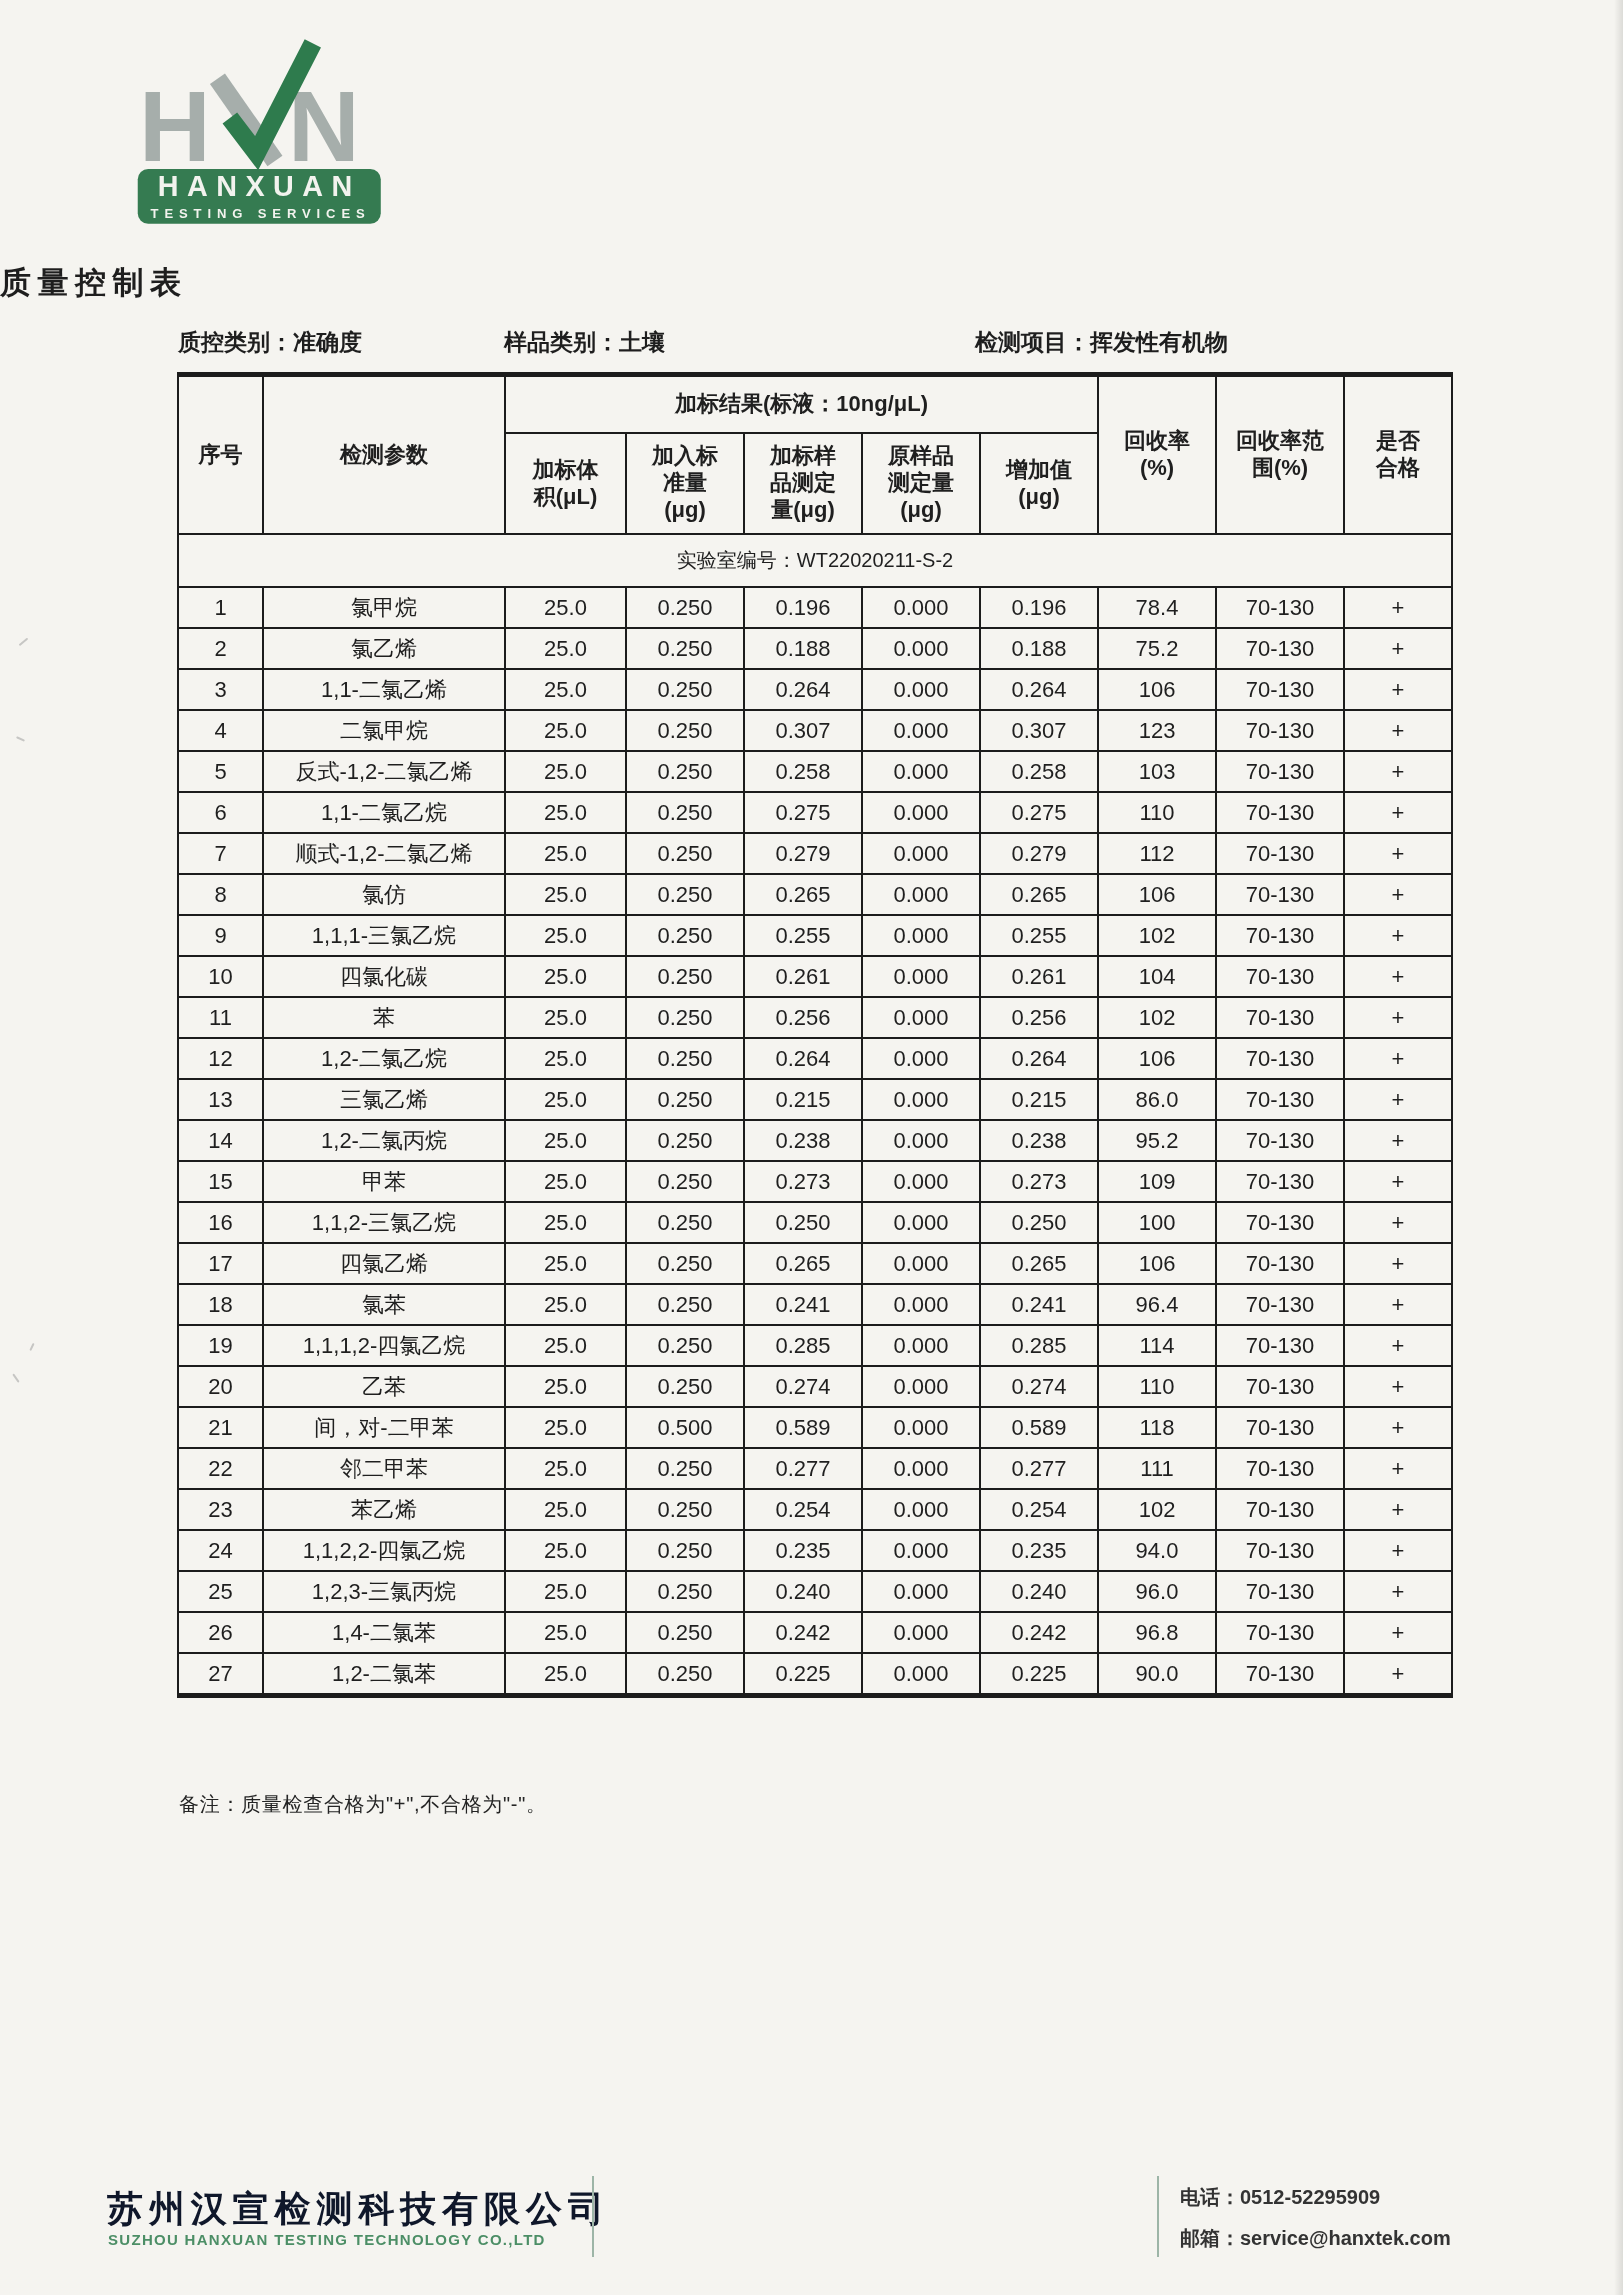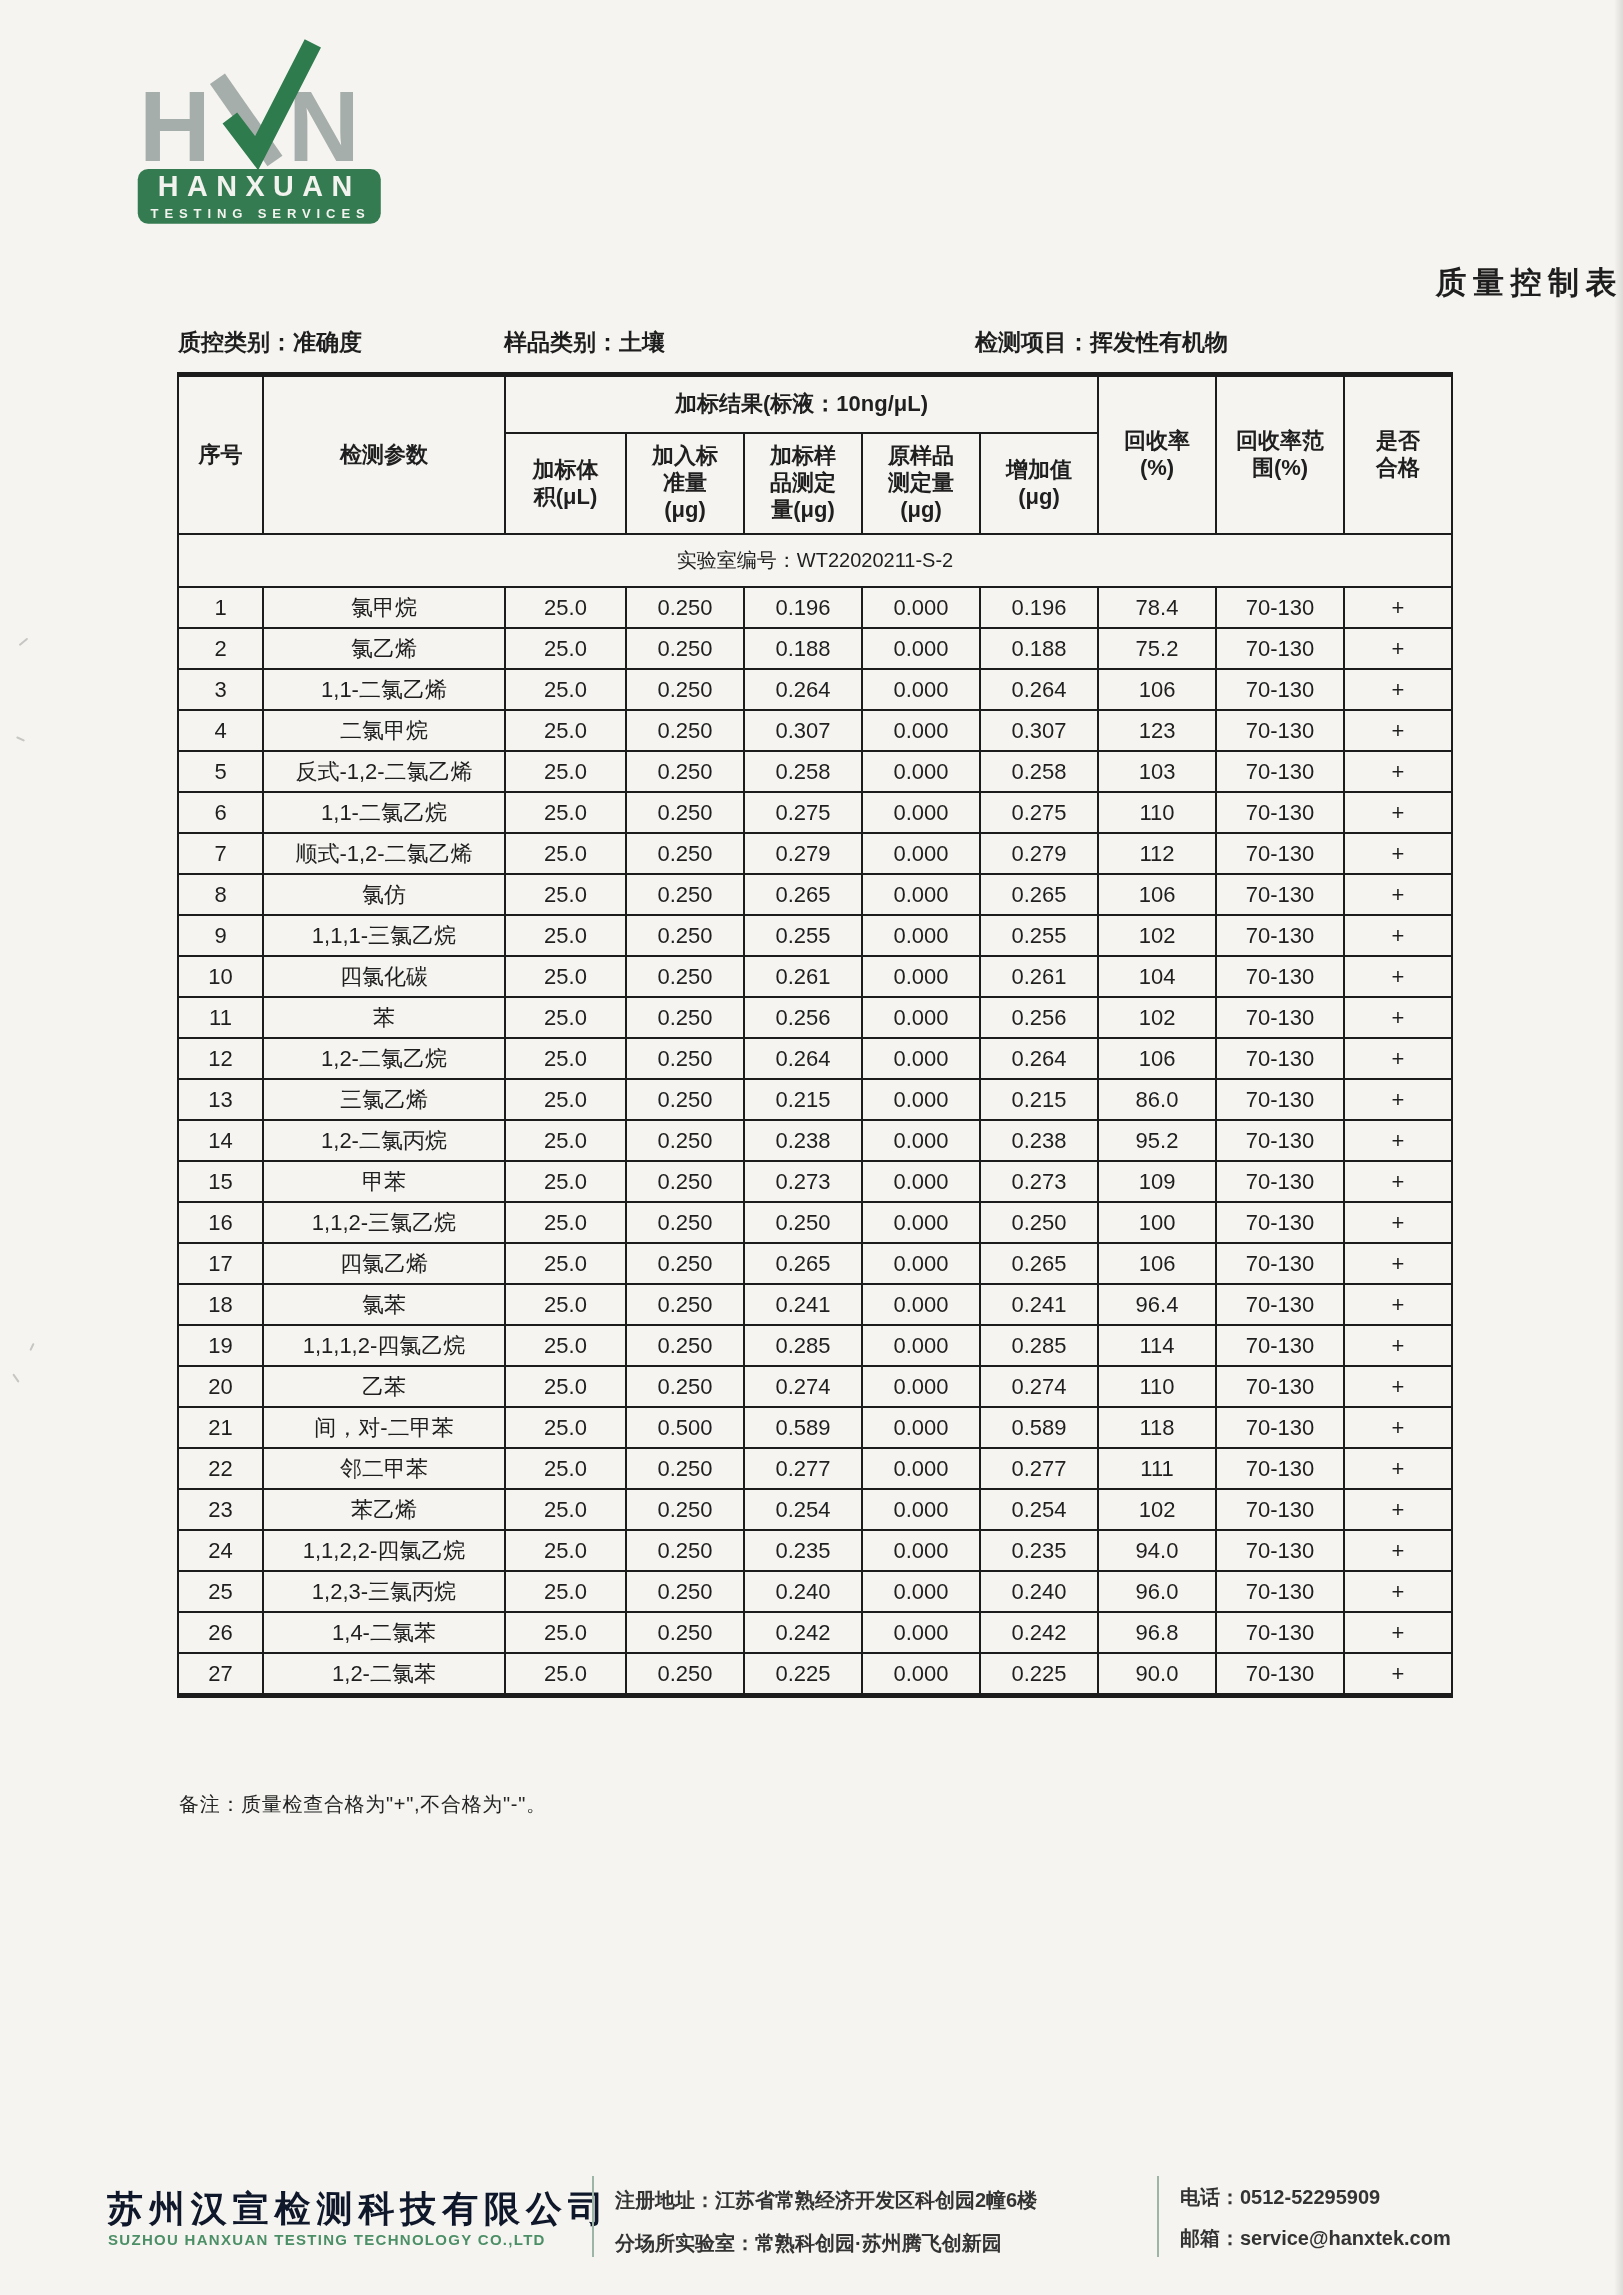--- a/index.html
+++ b/index.html
@@ -19,21 +19,21 @@
   
   .report-block{position:absolute;left:1105px;top:136px;font-size:23px;font-weight:500;letter-spacing:0.7px;color:#1f1f1f;}
   .report-block .line{margin-bottom:22px;white-space:nowrap;}
 
   
   .logo{position:absolute;left:97px;top:33px;}
 
   
   .doc-title{
     position:absolute;left:0;top:262px;width:1623px;
-    text-align:right;font-size:31px;font-weight:700;letter-spacing:6.5px;color:#1e1e1e;
+    text-align:left;font-size:31px;font-weight:700;letter-spacing:6.5px;color:#1e1e1e;
   }
   .meta-row{position:absolute;top:327px;font-size:23px;font-weight:700;color:#1e1e1e;white-space:nowrap;}
   .meta-qc{left:178px;} .meta-sample{left:504px;} .meta-item{left:975px;}
 
   
   .table-wrap{position:absolute;left:177px;top:372px;}
   table.qc{border-collapse:collapse;table-layout:fixed;width:1273px;font-size:22px;color:#1f1f1f;}
   table.qc th,table.qc td{border:2px solid #1c1c1c;text-align:center;vertical-align:middle;padding:0;}
   table.qc thead th{font-weight:600;white-space:pre-line;line-height:1.22;}
   tr.group-row th{height:55px;border-top:5.9px solid #1c1c1c;}
@@ -468,24 +468,20 @@
 
   <div class="pencil p1"></div>
   <div class="pencil p2"></div>
   <div class="pencil p3"></div>
   <div class="pencil p4"></div>
 
   <div class="footer">
     <div class="company-cn">苏州汉宣检测科技有限公司</div>
     <div class="company-en">SUZHOU HANXUAN TESTING TECHNOLOGY CO.,LTD</div>
     <div class="vdiv vdiv1"></div>
-    <div class="addr-block">
-      <div class="line">注册地址：江苏省常熟经济开发区科创园2幢6楼</div>
-      <div class="line">分场所实验室：常熟科创园·苏州腾飞创新园</div>
-    </div>
     <div class="vdiv vdiv2"></div>
     <div class="contact-block">
       <div class="line">电话：0512-52295909</div>
       <div class="line">邮箱：service@hanxtek.com</div>
     </div>
   </div>
 
 </div>
 
 

